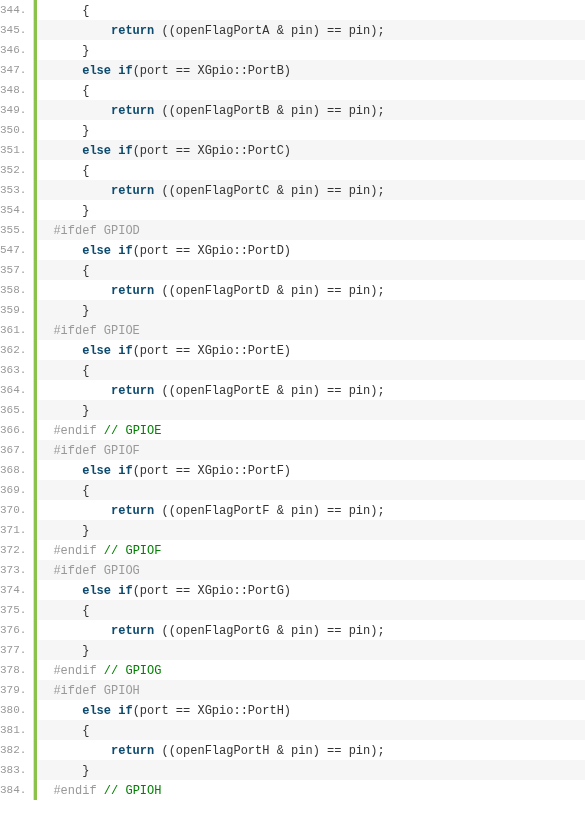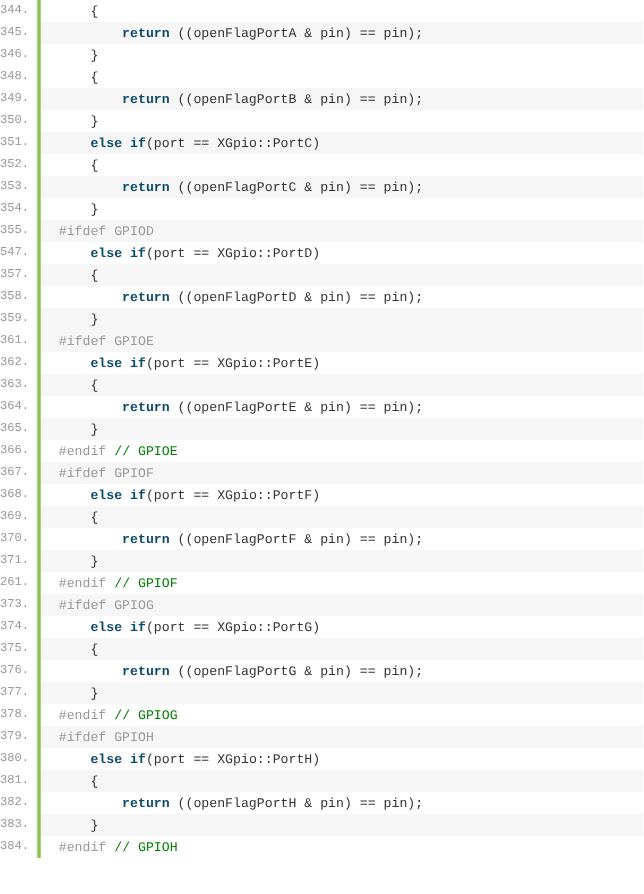--- a/index.html
+++ b/index.html
@@ -60,20 +60,25 @@
     <div class="line even">
       <div class="gutter">345.</div>
       <div class="marker"></div>
       <div class="code"><span class="plain">          </span><span class="kw">return</span><span class="plain"> ((openFlagPortA &amp; pin) == pin);</span></div>
     </div>
     <div class="line odd">
       <div class="gutter">346.</div>
       <div class="marker"></div>
       <div class="code"><span class="plain">      </span><span class="plain">}</span></div>
     </div>
+    <div class="line even">
+      <div class="gutter">347.</div>
+      <div class="marker"></div>
+      <div class="code"><span class="plain">      </span><span class="kw">else</span><span class="plain"> </span><span class="kw">if</span><span class="plain">(port == XGpio::PortB)</span></div>
+    </div>
     <div class="line odd">
       <div class="gutter">348.</div>
       <div class="marker"></div>
       <div class="code"><span class="plain">      </span><span class="plain">{</span></div>
     </div>
     <div class="line even">
       <div class="gutter">349.</div>
       <div class="marker"></div>
       <div class="code"><span class="plain">          </span><span class="kw">return</span><span class="plain"> ((openFlagPortB &amp; pin) == pin);</span></div>
     </div>
@@ -176,21 +181,21 @@
       <div class="gutter">370.</div>
       <div class="marker"></div>
       <div class="code"><span class="plain">          </span><span class="kw">return</span><span class="plain"> ((openFlagPortF &amp; pin) == pin);</span></div>
     </div>
     <div class="line even">
       <div class="gutter">371.</div>
       <div class="marker"></div>
       <div class="code"><span class="plain">      </span><span class="plain">}</span></div>
     </div>
     <div class="line odd">
-      <div class="gutter">261.</div>
+      <div class="gutter">372.</div>
       <div class="marker"></div>
       <div class="code"><span class="plain">  </span><span class="pp">#endif </span><span class="cm">// GPIOF</span></div>
     </div>
     <div class="line even">
       <div class="gutter">373.</div>
       <div class="marker"></div>
       <div class="code"><span class="plain">  </span><span class="pp">#ifdef GPIOG</span></div>
     </div>
     <div class="line odd">
       <div class="gutter">374.</div>

